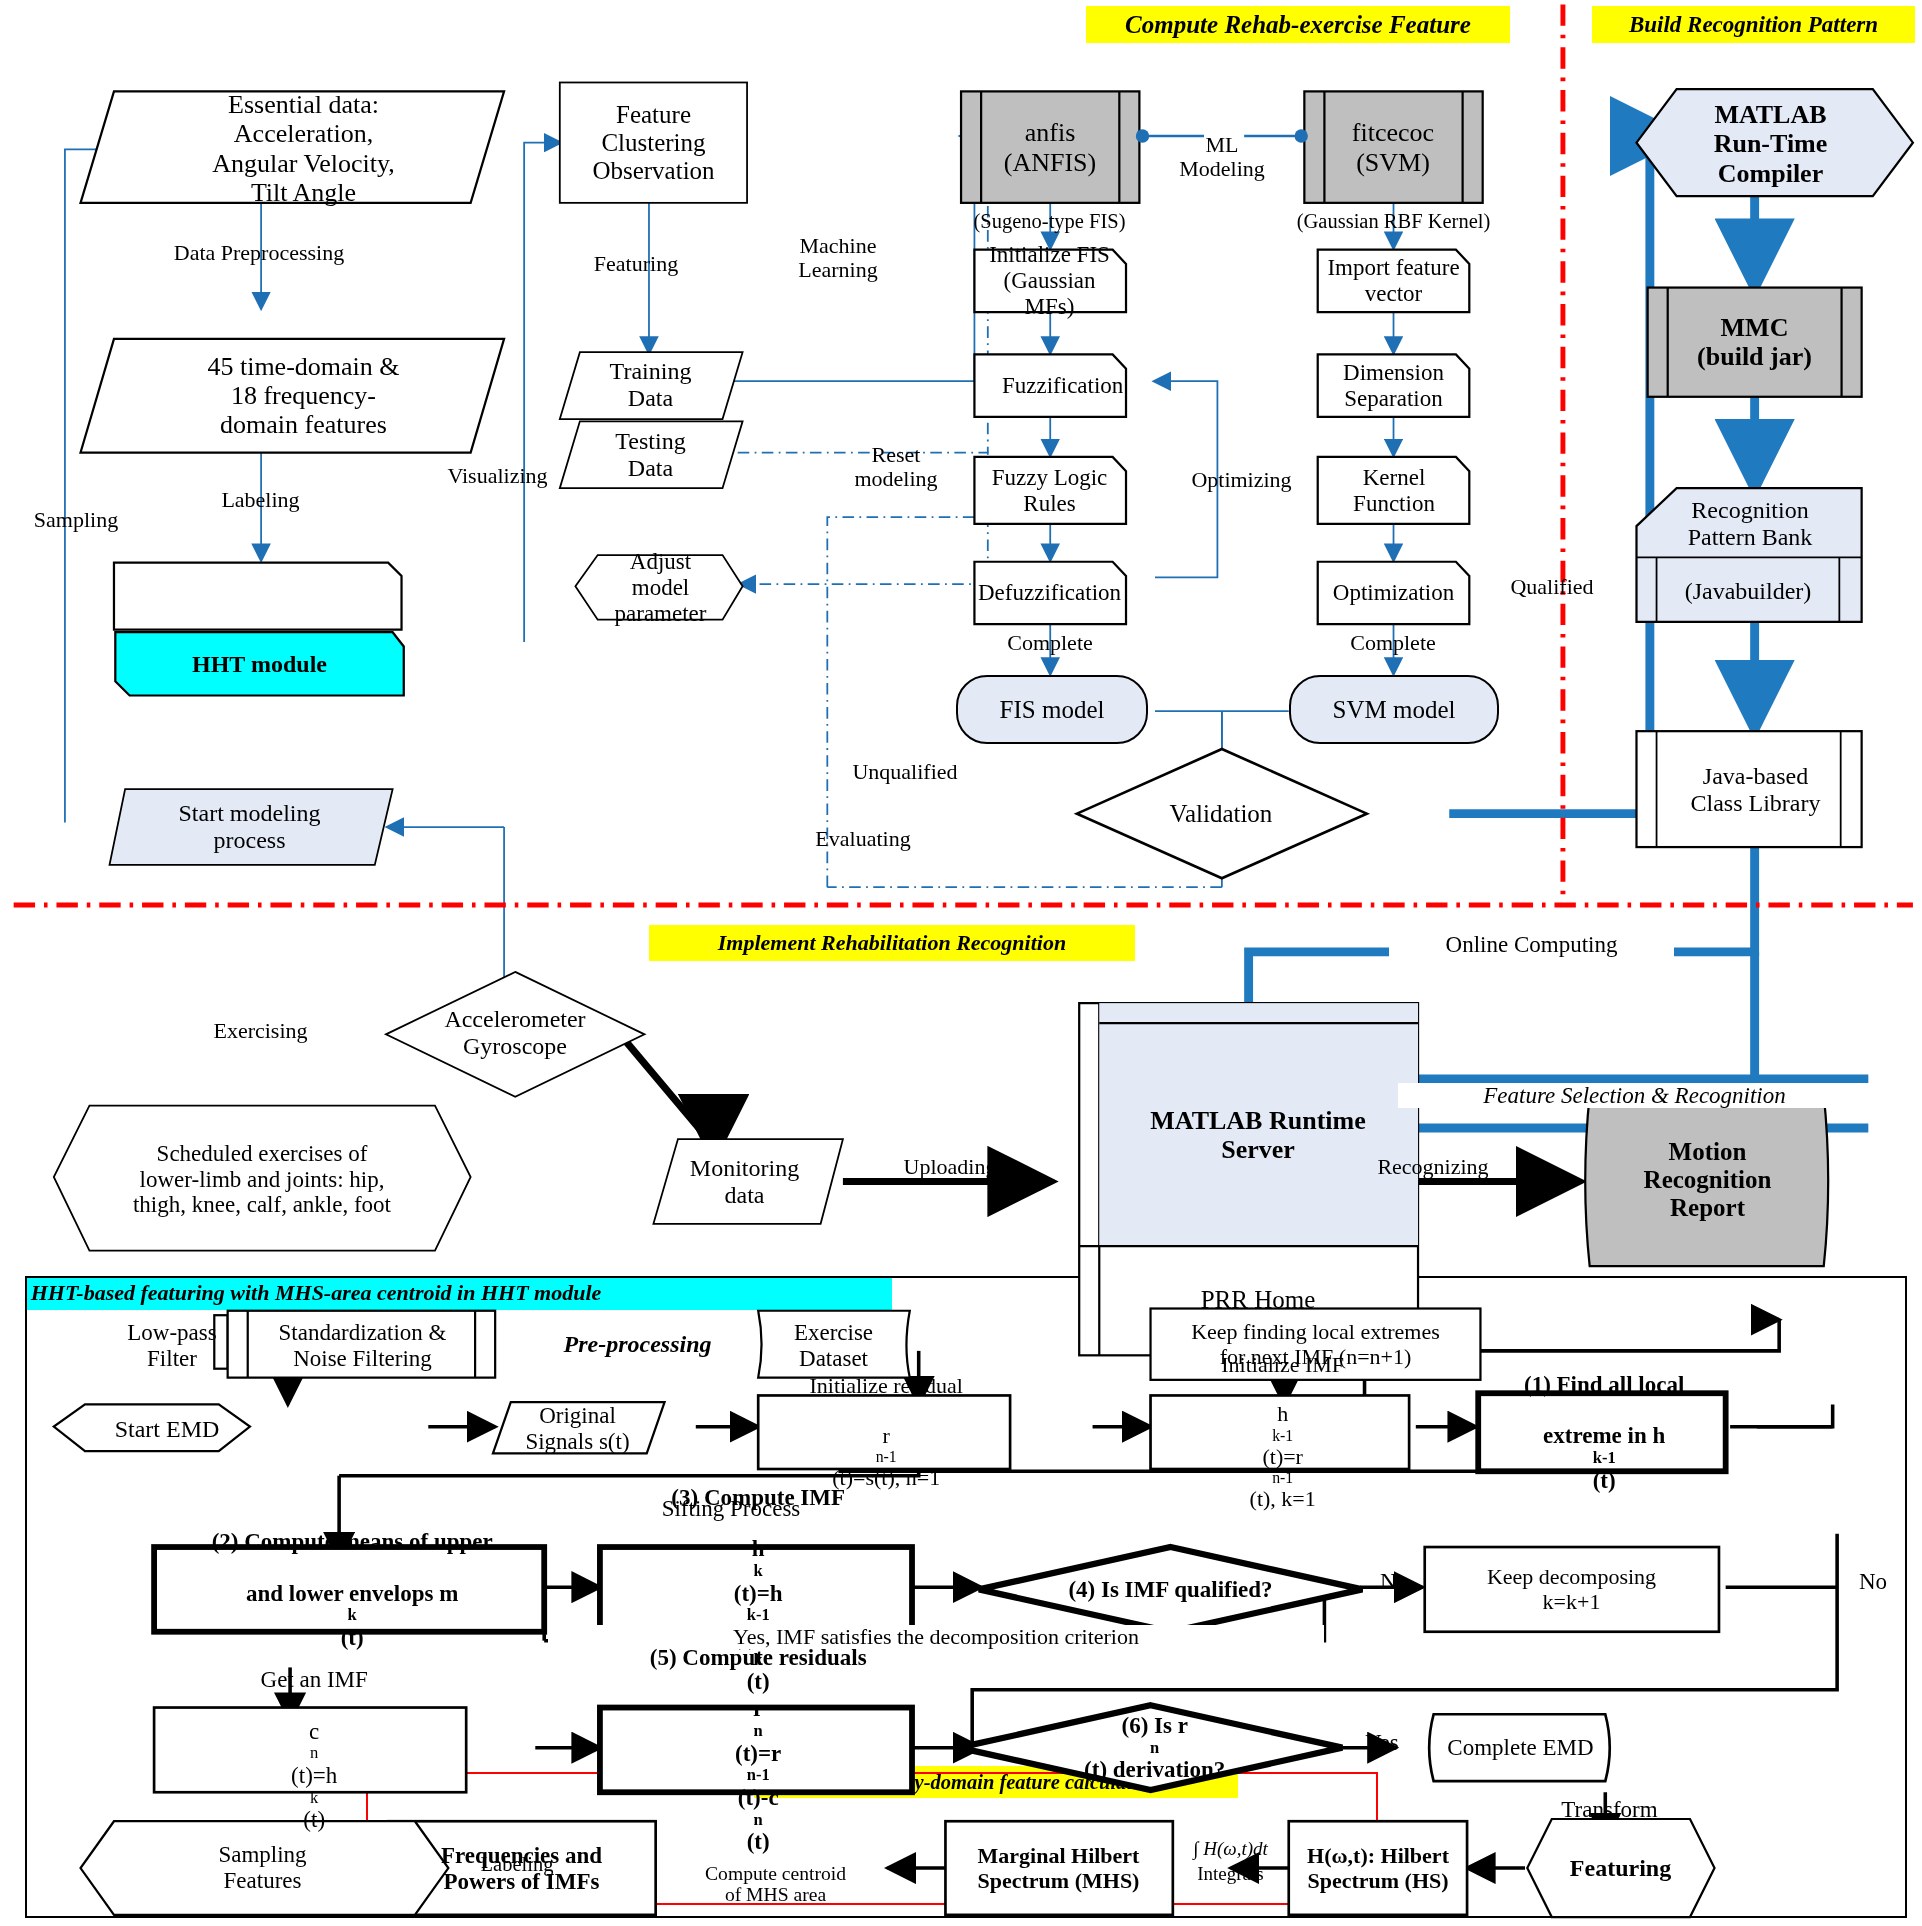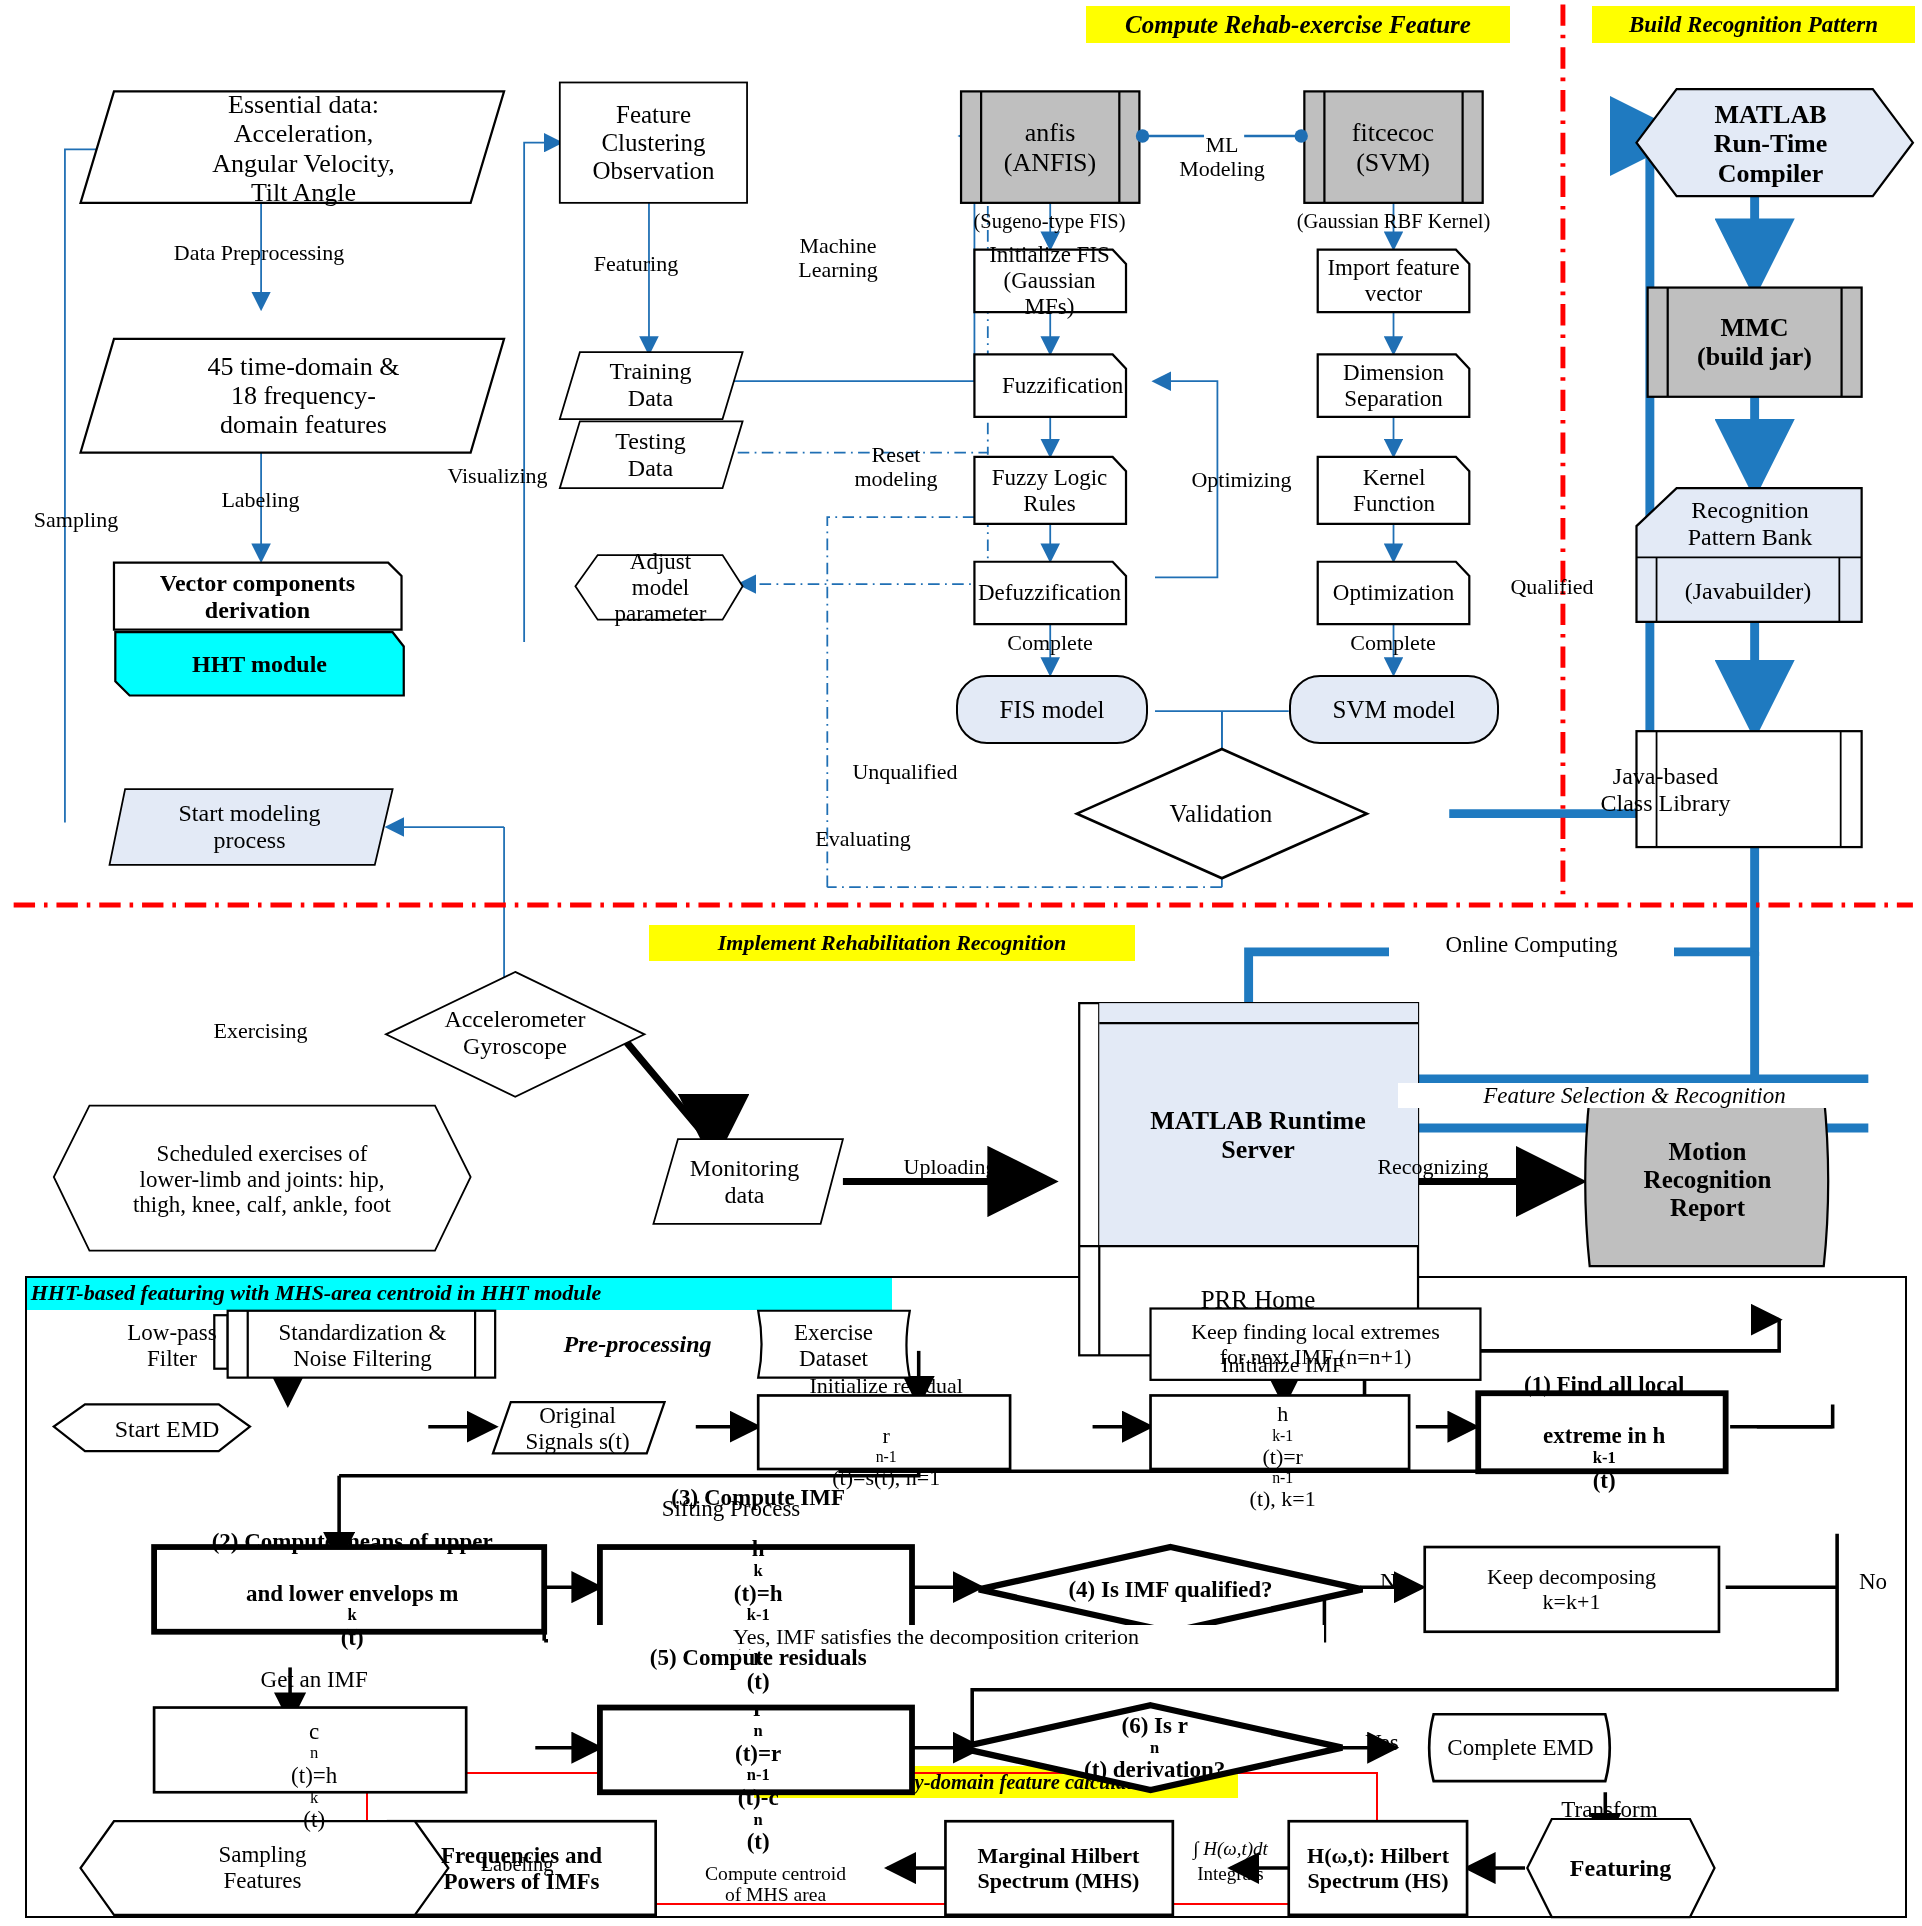--- a/index.html
+++ b/index.html
@@ -287,23 +287,20 @@
   <span>Essential data:
 Acceleration,
 Angular Velocity,
 Tilt Angle</span></div>
 
 <div class="node" style="left:134px;top:343px;width:339px;height:105px;font-size:26px;white-space:pre-line;">
   <span>45 time-domain &amp;
 18 frequency-
 domain features</span></div>
 
-<div class="node b" style="left:115px;top:564px;width:285px;height:65px;font-size:24px;white-space:pre-line;">
-  <span>Vector components
-derivation</span></div>
 
 <div class="node" style="left:120px;top:791px;width:259px;height:71px;font-size:24px;white-space:pre-line;">
   <span>Start modeling
 process</span></div>
 
 <div class="node b" style="left:117px;top:635px;width:285px;height:58px;font-size:24px;">
   <span>HHT module</span>
     </div>
 
 <div class="lbl" style="left:143px;top:241px;width:232px;font-size:22px;">
@@ -402,21 +399,21 @@
 Compiler</span></div>
 <div class="node b" style="left:1670px;top:292px;width:169px;height:100px;font-size:26px;white-space:pre-line;">
   <span>MMC
 (build jar)</span></div>
 <div class="node" style="left:1645px;top:493px;width:210px;height:62px;font-size:24px;white-space:pre-line;">
   <span>Recognition
 Pattern Bank</span></div>
 <div class="node" style="left:1659px;top:562px;width:178px;height:58px;font-size:24px;">
   <span>(Javabuilder)</span>
     </div>
-<div class="node" style="left:1575px;top:736px;width:181px;height:107px;font-size:24px;white-space:pre-line;">
+<div class="node" style="left:1665px;top:736px;width:181px;height:107px;font-size:24px;white-space:pre-line;">
   <span>Java-based
 Class Library</span></div>
 
 <div class="node" style="left:406px;top:994px;width:218px;height:78px;font-size:24px;white-space:pre-line;">
   <span>Accelerometer
 Gyroscope</span></div>
 <div class="node" style="left:78px;top:1115px;width:368px;height:129px;font-size:23px;white-space:pre-line;">
   <span>Scheduled exercises of
 lower-limb and joints: hip,
 thigh, knee, calf, ankle, foot</span></div>

